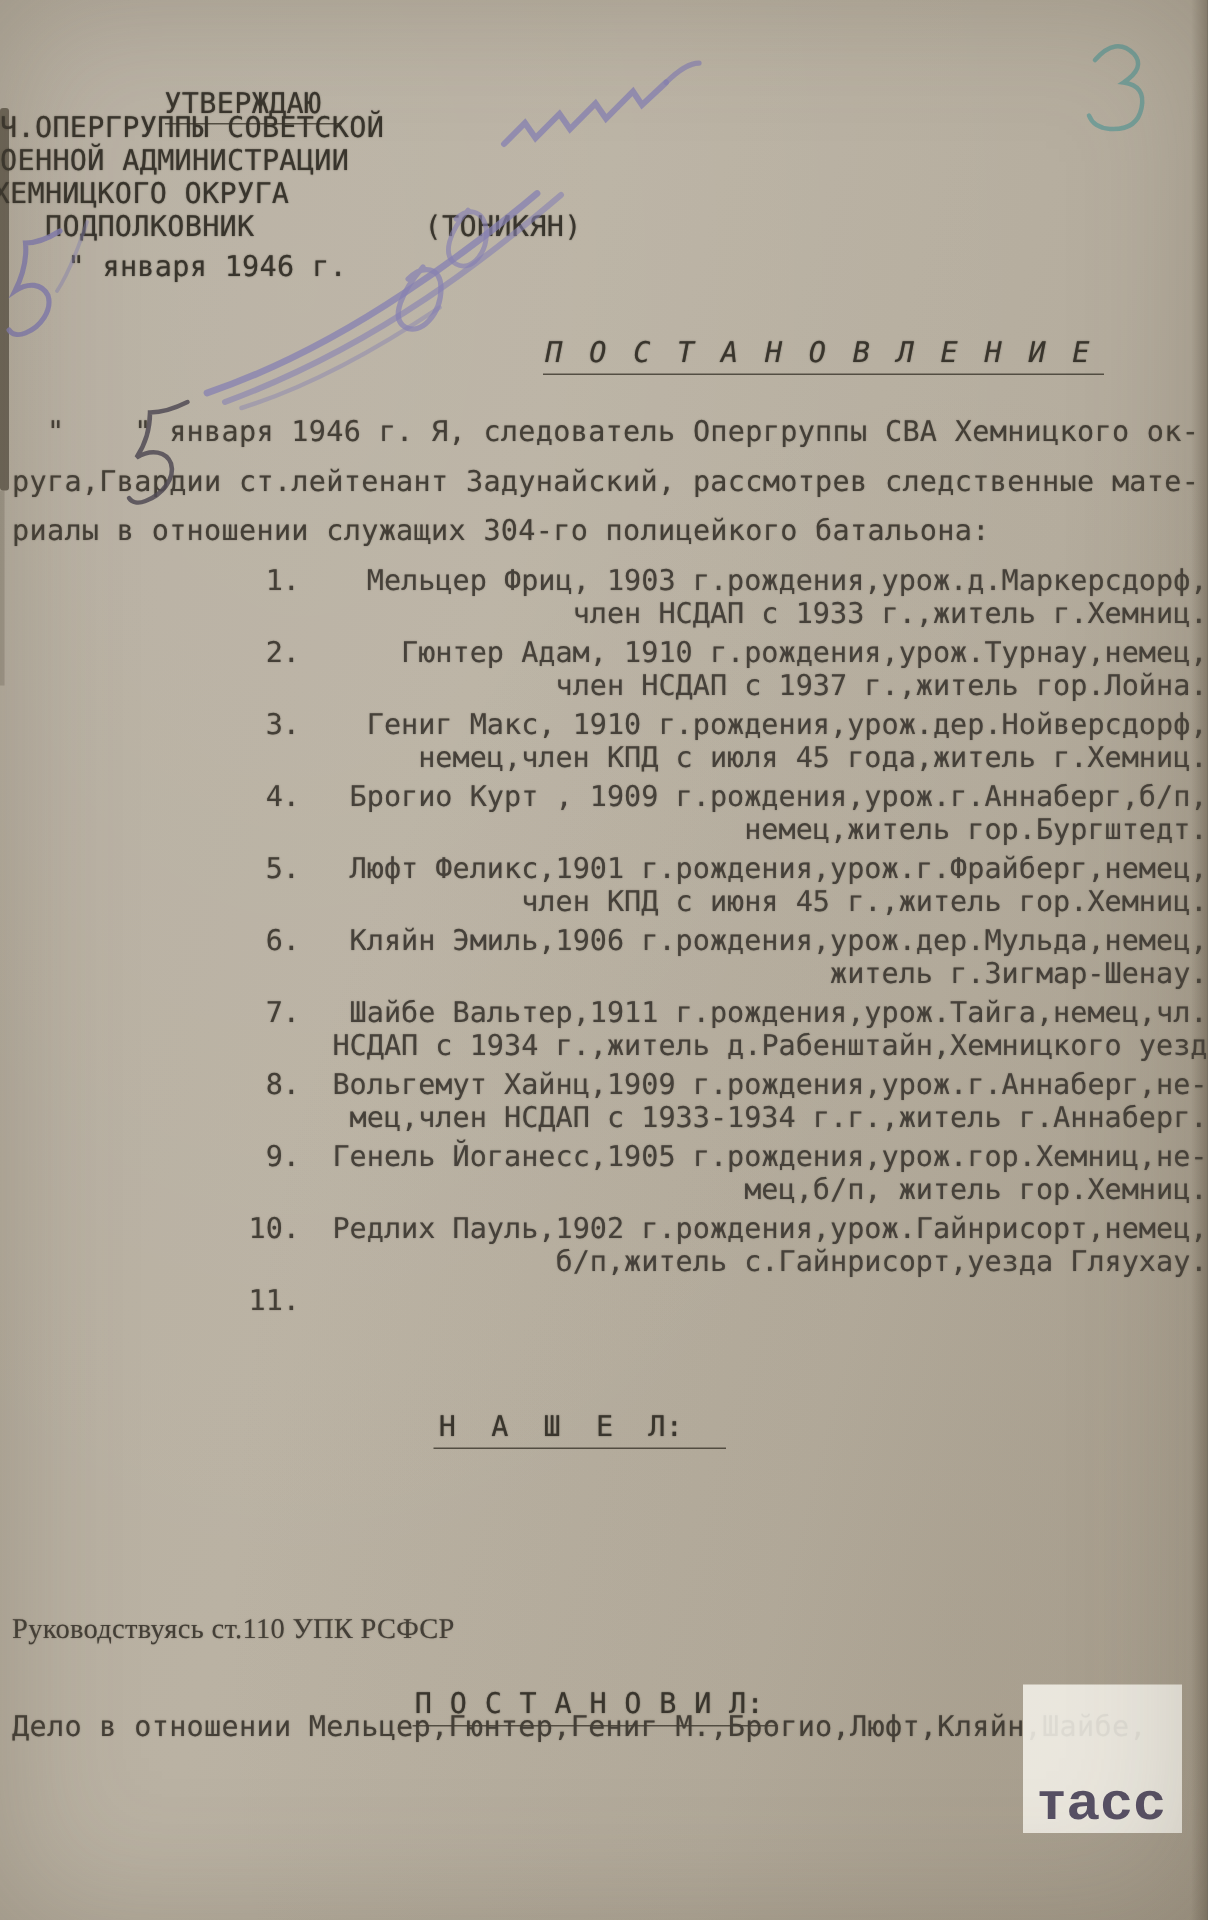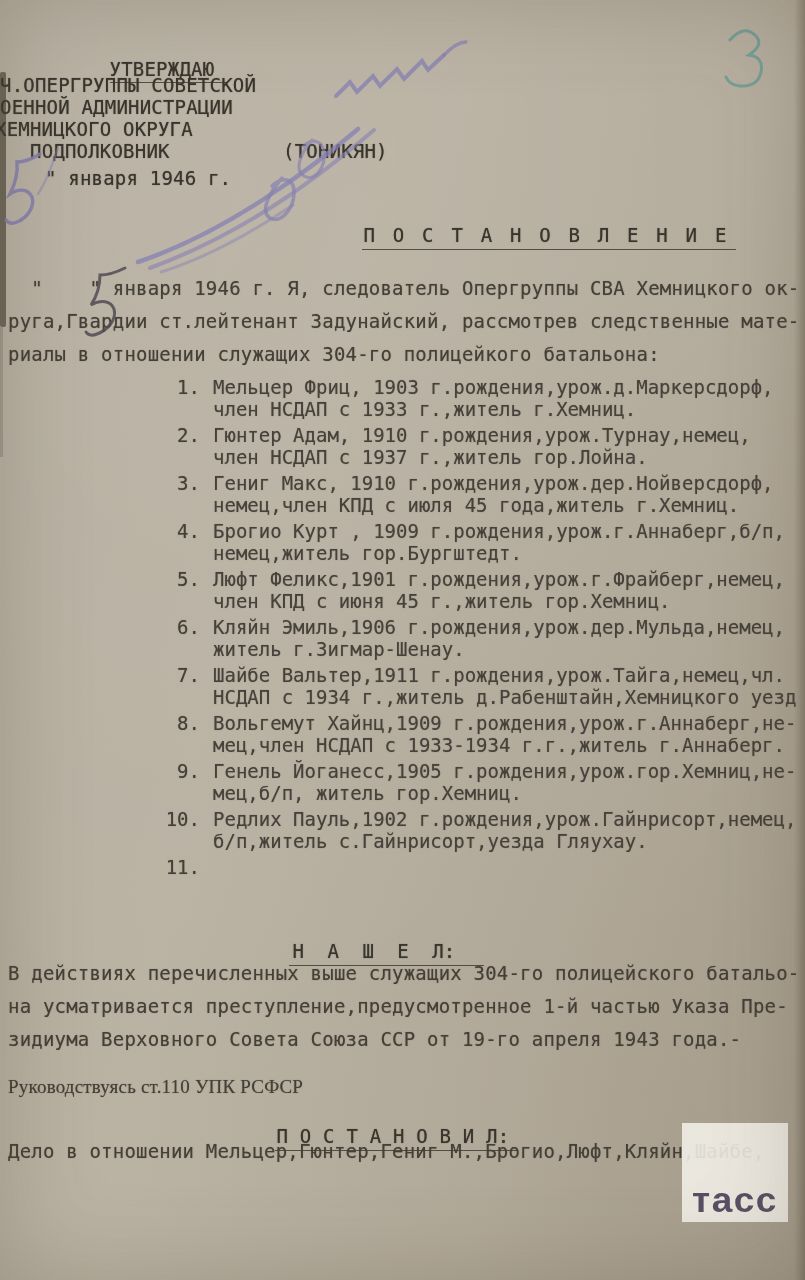--- a/index.html
+++ b/index.html
@@ -16,27 +16,27 @@
     background:linear-gradient(to right,rgba(0,0,0,0),rgba(70,58,42,.33));}
   .edge-left{position:absolute;left:0;top:72px;width:6px;height:255px;background:rgba(48,40,28,.55);border-radius:2px;}
   .edge-left2{position:absolute;left:0;top:327px;width:3px;height:130px;background:rgba(48,40,28,.18);}
   .typed{
     position:absolute;white-space:pre;font-size:19px;line-height:22px;
     color:#443f37;text-shadow:0 0 1px rgba(68,62,50,.55);letter-spacing:.2px;
   }
   .dark{color:#39352d;text-shadow:0 0 1px rgba(50,45,36,.7);}
   .para{line-height:33px;}
   .u{border-bottom:1.6px solid rgba(58,52,42,.8);padding-bottom:2px;}
-  .title-h{letter-spacing:3.2px;}
+  .title-h{letter-spacing:3.2px;font-style:italic;}
   .list{position:absolute;left:0;top:376px;width:805px;}
   .item{position:relative;margin-bottom:4px;line-height:22px;min-height:44px;}
   .item .num{position:absolute;left:140px;width:60px;text-align:right;
     font-size:19px;color:#443f37;text-shadow:0 0 1px rgba(68,62,50,.55);}
   .item .txt{margin-left:213px;white-space:pre;font-size:19px;
-    color:#46413a;text-shadow:0 0 1px rgba(68,62,50,.5);}
+    color:#46413a;text-shadow:0 0 1px rgba(68,62,50,.5);text-align:right;}
   .ink{position:absolute;inset:0;pointer-events:none;}
   .watermark{
     position:absolute;left:682px;top:1123px;width:106px;height:99px;
     background:rgba(243,240,232,.88);display:flex;align-items:flex-end;justify-content:center;
     padding-bottom:3px;box-sizing:border-box;
   }
   .watermark span{
     font-family:"Liberation Sans",sans-serif;font-weight:bold;font-size:37px;line-height:1;
     color:#575064;letter-spacing:1.5px;transform:scaleY(.95);
   }
@@ -120,23 +120,20 @@
 б/п,житель с.Гайнрисорт,уезда Гляухау.</div>
       </div>
     <div class="item">
         <span class="num">11.</span>
       </div>
   </div>
 
   <div class="typed dark" style="left:242px;top:918px;">
     <span class="u" style="padding:0 28px 3px 4px;">Н  А  Ш  Е  Л:</span>
   </div>
-  <div class="typed para" style="left:8px;top:957px;">В действиях перечисленных выше служащих 304-го полицейского батальо-
-на усматривается преступление,предусмотренное 1-й частью Указа Пре-
-зидиума Верховного Совета Союза ССР от 19-го апреля 1943 года.-</div>
 
   <div class="typed" style="left:8px;top:1076px;font-family:Liberation Serif, serif;">Руководствуясь ст.110 УПК РСФСР</div>
   <div class="typed dark" style="left:228px;top:1103px;">
     <span class="u" style="padding:0 8px 3px 2px;">П О С Т А Н О В И Л:</span>
   </div>
   <div class="typed" style="left:8px;top:1140px;text-align:right;">Дело в отношении Мельцер,Гюнтер,Гениг М.,Брогио,Люфт,Кляйн,Шайбе,</div>
 
   <svg class="ink" width="805" height="1280" viewBox="0 0 805 1280">
 
     <g stroke="#8680b2" fill="none" stroke-linecap="round">

